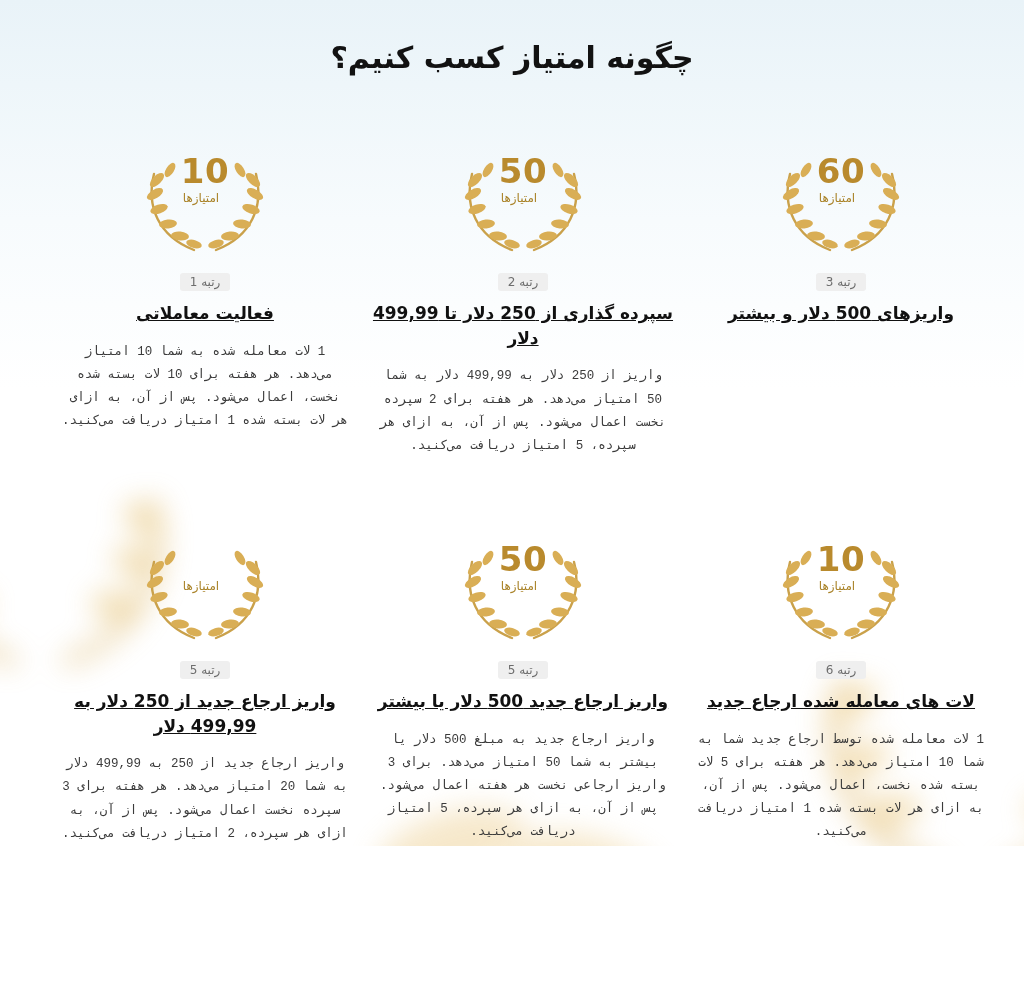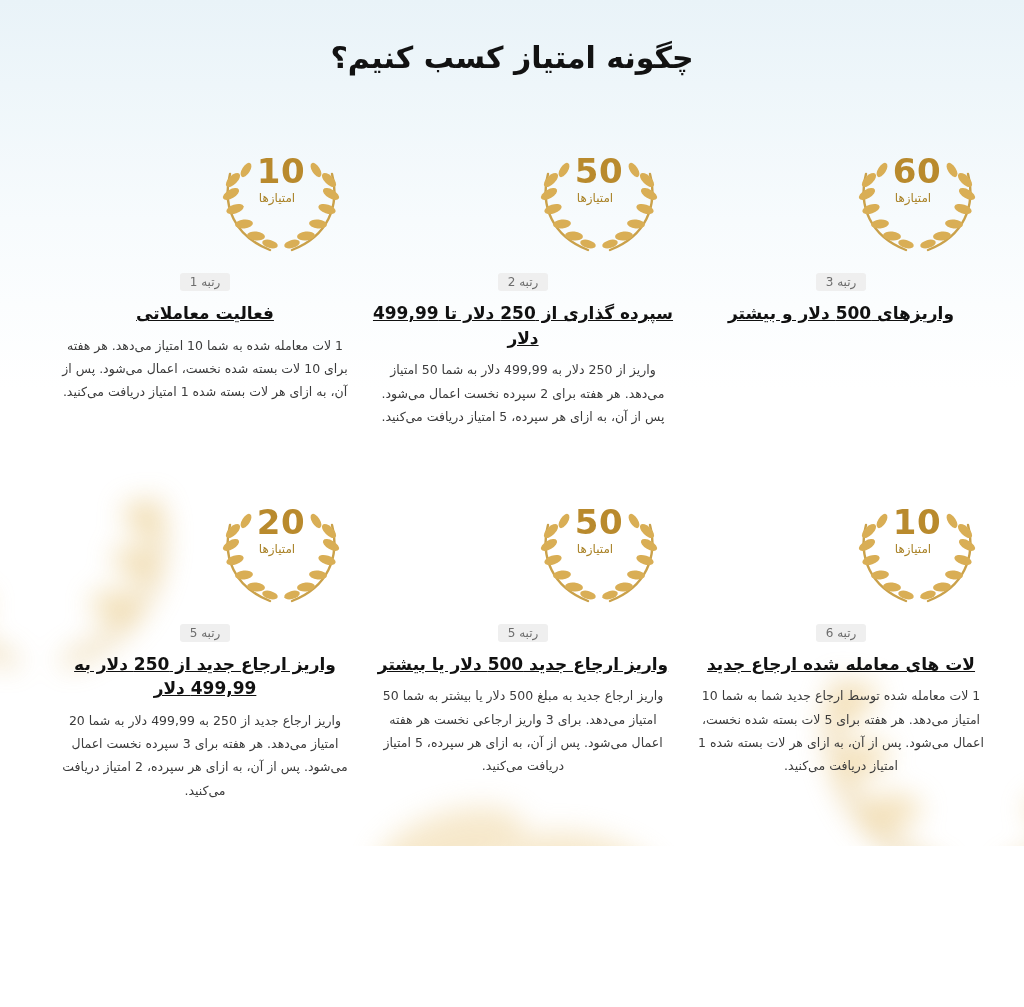--- a/index.html
+++ b/index.html
@@ -63,20 +63,21 @@
     margin-bottom: 36px;
     text-align: center;
   }
 
   .badge-wrap {
     position: relative;
     width: 100%;
     height: 150px;
     display: flex;
     align-items: center;
+    justify-content: center;
   }
 
   .wreath {
     position: relative;
     width: 150px;
     height: 132px;
   }
   .wreath svg { display: block; width: 150px; height: 132px; }
 
   .wreath .num {
@@ -114,25 +115,26 @@
   .card h3 {
     margin: 10px 0 8px 0;
     font-size: 17px;
     font-weight: 700;
     color: #111;
     line-height: 1.45;
     text-decoration: underline;
   }
 
   .card p {
-    margin: 8px auto;
+    margin: 15px auto;
     font-size: 12.5px;
     line-height: 1.85;
     color: #3b3b3b;
     max-width: 290px;
+    font-family: Liberation Mono, monospace;
   }
 
   
   .row-offset { margin-right: 171px; }
 </style>
 </head>
 <body>
 
 <div class="page">
 
@@ -369,21 +371,20 @@
               <ellipse cx="123" cy="50" rx="9" ry="4.4" transform="rotate(45 123 50)"></ellipse>
               <ellipse cx="125" cy="64" rx="9" ry="4.4" transform="rotate(30 125 64)"></ellipse>
               <ellipse cx="121" cy="79" rx="9" ry="4.4" transform="rotate(18 121 79)"></ellipse>
               <ellipse cx="112" cy="94" rx="9" ry="4.4" transform="rotate(6 112 94)"></ellipse>
               <ellipse cx="100" cy="106" rx="9" ry="4.4" transform="rotate(-6 100 106)"></ellipse>
               <ellipse cx="86" cy="114" rx="8" ry="4" transform="rotate(-16 86 114)"></ellipse>
               <ellipse cx="40" cy="40" rx="8" ry="4" transform="rotate(-58 40 40)"></ellipse>
               <ellipse cx="110" cy="40" rx="8" ry="4" transform="rotate(58 110 40)"></ellipse>
             </g>
           </svg>
-          <div class="num">20</div>
           <div class="pts">امتیازها</div>
         </div>
       </div>
       <div class="rank-chip">رتبه 5</div>
       <h3>واریز ارجاع جدید از 250 دلار به 499,99 دلار</h3>
       <p>واریز ارجاع جدید از 250 به 499,99 دلار به شما 20 امتیاز می‌دهد. هر هفته برای 3 سپرده نخست اعمال می‌شود. پس از آن، به ازای هر سپرده، 2 امتیاز دریافت می‌کنید.</p>
     </div>
 
     <div class="card row-offset">
       <div class="badge-wrap">

